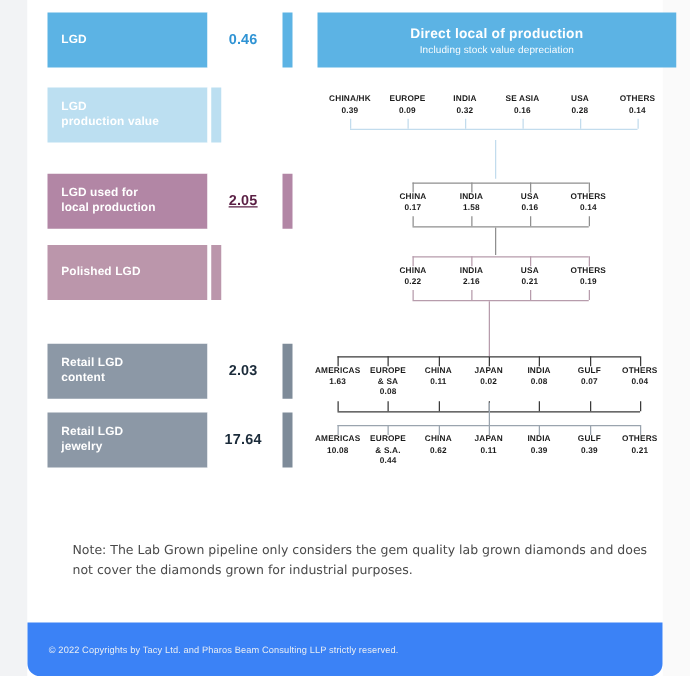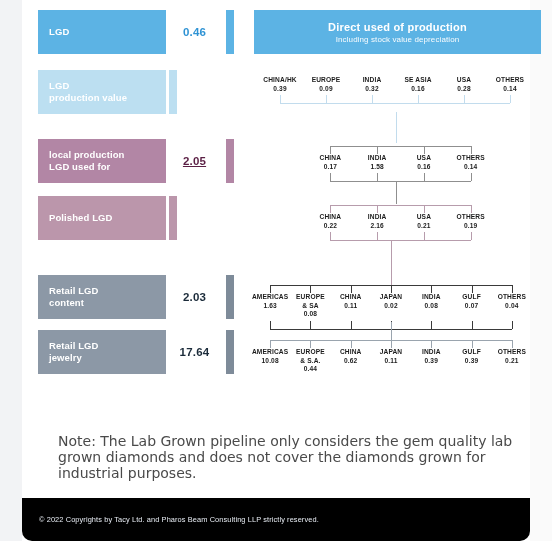--- a/index.html
+++ b/index.html
@@ -103,31 +103,31 @@
     position:absolute;width:1px;
   }
   .stem{
     position:absolute;width:1px;
   }
 
   
   .note{
     position:absolute;
     left:36px;top:433px;width:470px;
-    font-size:14px;
+    font-size:10px;
     line-height:16px;
     color:#4a4a4a;
     font-family:"DejaVu Sans", sans-serif;
   }
 
   
   .footer{
     position:absolute;
     left:22px;top:498px;width:508px;height:43px;
-    background:#000000;
+    background:#3b82f6;
     border-bottom-left-radius:10px;
     border-bottom-right-radius:10px;
     display:flex;align-items:center;
   }
   .footer span{
     color:#e8edf4;
     font-size:7.4px;
     padding-left:17px;
     letter-spacing:.1px;
   }
@@ -136,21 +136,21 @@
 <body>
 
 <div class="page">
 
   <div class="left-gutter"></div>
   <div class="right-gutter"></div>
 
   <div class="canvas">
 
     <div class="banner">
-      <div class="banner-title">Direct used of production</div>
+      <div class="banner-title">Direct local of production</div>
       <div class="banner-sub">Including stock value depreciation</div>
     </div>
 
     <div id="bars-host">
         <div class="bar-row" style="top: 10px;">
           <div class="bar-label" style="background: rgb(92, 179, 228); color: rgb(255, 255, 255);">
             <span>LGD</span>
           </div>
           <div class="bar-value" style="color: rgb(47, 147, 212);">0.46</div>
           <div class="bar-gap"></div>
@@ -159,22 +159,22 @@
         <div class="bar-row" style="top: 70px;">
           <div class="bar-label" style="background: rgb(188, 223, 241); color: rgb(255, 255, 255);">
             <span>LGD</span>
             <span>production value</span>
           </div>
           <div class="bar-gap"></div>
           <div class="bar-tab" style="background: rgb(188, 223, 241);"></div>
         </div>
         <div class="bar-row" style="top: 139px;">
           <div class="bar-label" style="background: rgb(178, 134, 165); color: rgb(255, 255, 255);">
+            <span>LGD used for</span>
             <span>local production</span>
-            <span>LGD used for</span>
           </div>
           <div class="bar-value" style="color: rgb(90, 31, 68); text-decoration: underline;">2.05</div>
           <div class="bar-gap"></div>
           <div class="bar-tab" style="background: rgb(178, 134, 165);"></div>
         </div>
         <div class="bar-row" style="top: 196px;">
           <div class="bar-label" style="background: rgb(187, 150, 171); color: rgb(255, 255, 255);">
             <span>Polished LGD</span>
           </div>
           <div class="bar-gap"></div>

